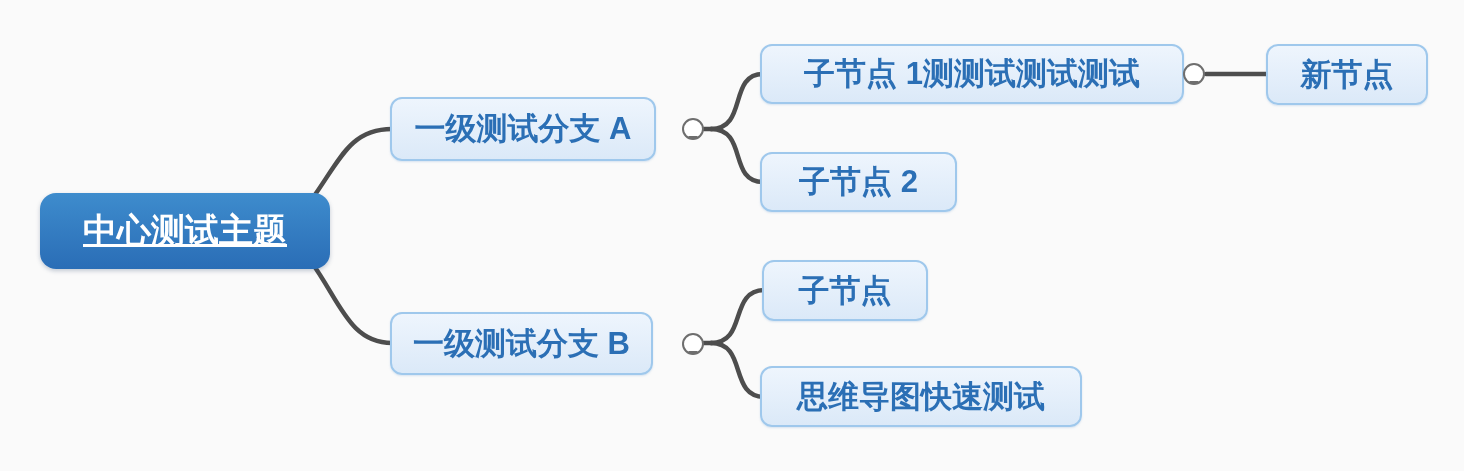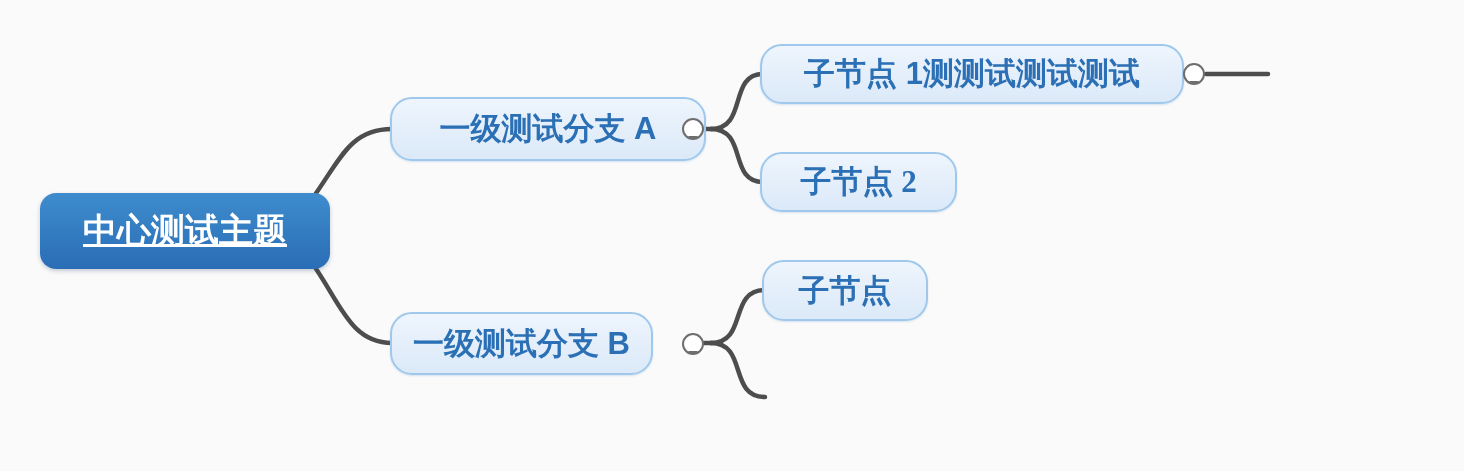--- a/index.html
+++ b/index.html
@@ -37,21 +37,21 @@
     background: linear-gradient(180deg, #3e8ccd 0%, #2a6db6 100%);
     border-radius: 16px;
     color: #ffffff;
     font-size: 34px;
     box-shadow: 0 2px 4px rgba(30, 60, 100, 0.25);
     text-decoration: underline;
   }
   .node.topic {
     background: linear-gradient(180deg, #eef5fd 0%, #dbe9f8 100%);
     border: 2px solid #9fc8ec;
-    border-radius: 22px;
+    border-radius: 12px;
     color: #2b6fb5;
     font-size: 31px;
     box-shadow: 0 1px 2px rgba(110, 160, 210, 0.25);
   }
   .handle {
     position: absolute;
     width: 22px;
     height: 22px;
     border-radius: 50%;
     background: #ffffff;
@@ -64,24 +64,24 @@
     position: absolute;
     left: 50%;
     bottom: 0px;
     transform: translateX(-50%);
     width: 9px;
     height: 2px;
     background: #6e6e6e;
   }
   
   #node-central  { left: 40px;   top: 193px; width: 290px; height: 76px; }
-  #node-branch-a { left: 390px;  top: 97px;  width: 316px; height: 64px; }
+  #node-branch-a { left: 390px;  top: 97px;  width: 266px; height: 64px; }
   #node-child-a1 { left: 760px;  top: 44px;  width: 424px; height: 60px; }
   #node-new      { left: 1266px; top: 44px;  width: 162px; height: 61px; }
-  #node-child-a2 { left: 760px;  top: 152px; width: 197px; height: 60px; font-family: Liberation Serif, serif; }
+  #node-child-a2 { left: 760px;  top: 152px; width: 197px; height: 60px; }
   #node-branch-b { left: 390px;  top: 312px; width: 263px; height: 63px; }
   #node-child-b1 { left: 762px;  top: 260px; width: 166px; height: 61px; }
   #node-child-b2 { left: 760px;  top: 366px; width: 322px; height: 61px; }
   #handle-branch-a { left: 682px;  top: 118px; }
   #handle-branch-b { left: 682px;  top: 333px; }
   #handle-child-a1 { left: 1183px; top: 63px;  }
 </style>
 </head>
 <body>
 
@@ -100,27 +100,29 @@
       <path d="M711,343 C748,343 728,397 765,397"></path>
     </g>
   </svg>
 
   <div id="node-central" class="node root">中心测试主题</div>
 
   <div id="node-branch-a" class="node topic">一级测试分支 A</div>
 
   <div id="node-child-a1" class="node topic">子节点 1测测试测试测试</div>
 
+  <div id="node-new" class="node topic">新节点</div>
 
   <div id="node-child-a2" class="node topic">子节点 2</div>
 
   <div id="node-branch-b" class="node topic">一级测试分支 B</div>
 
   <div id="node-child-b1" class="node topic">子节点</div>
 
+  <div id="node-child-b2" class="node topic">思维导图快速测试</div>
 
   <div id="handle-branch-a" class="handle"></div>
 
   <div id="handle-branch-b" class="handle"></div>
 
   <div id="handle-child-a1" class="handle"></div>
 
 </div>
 
 </body></html>

